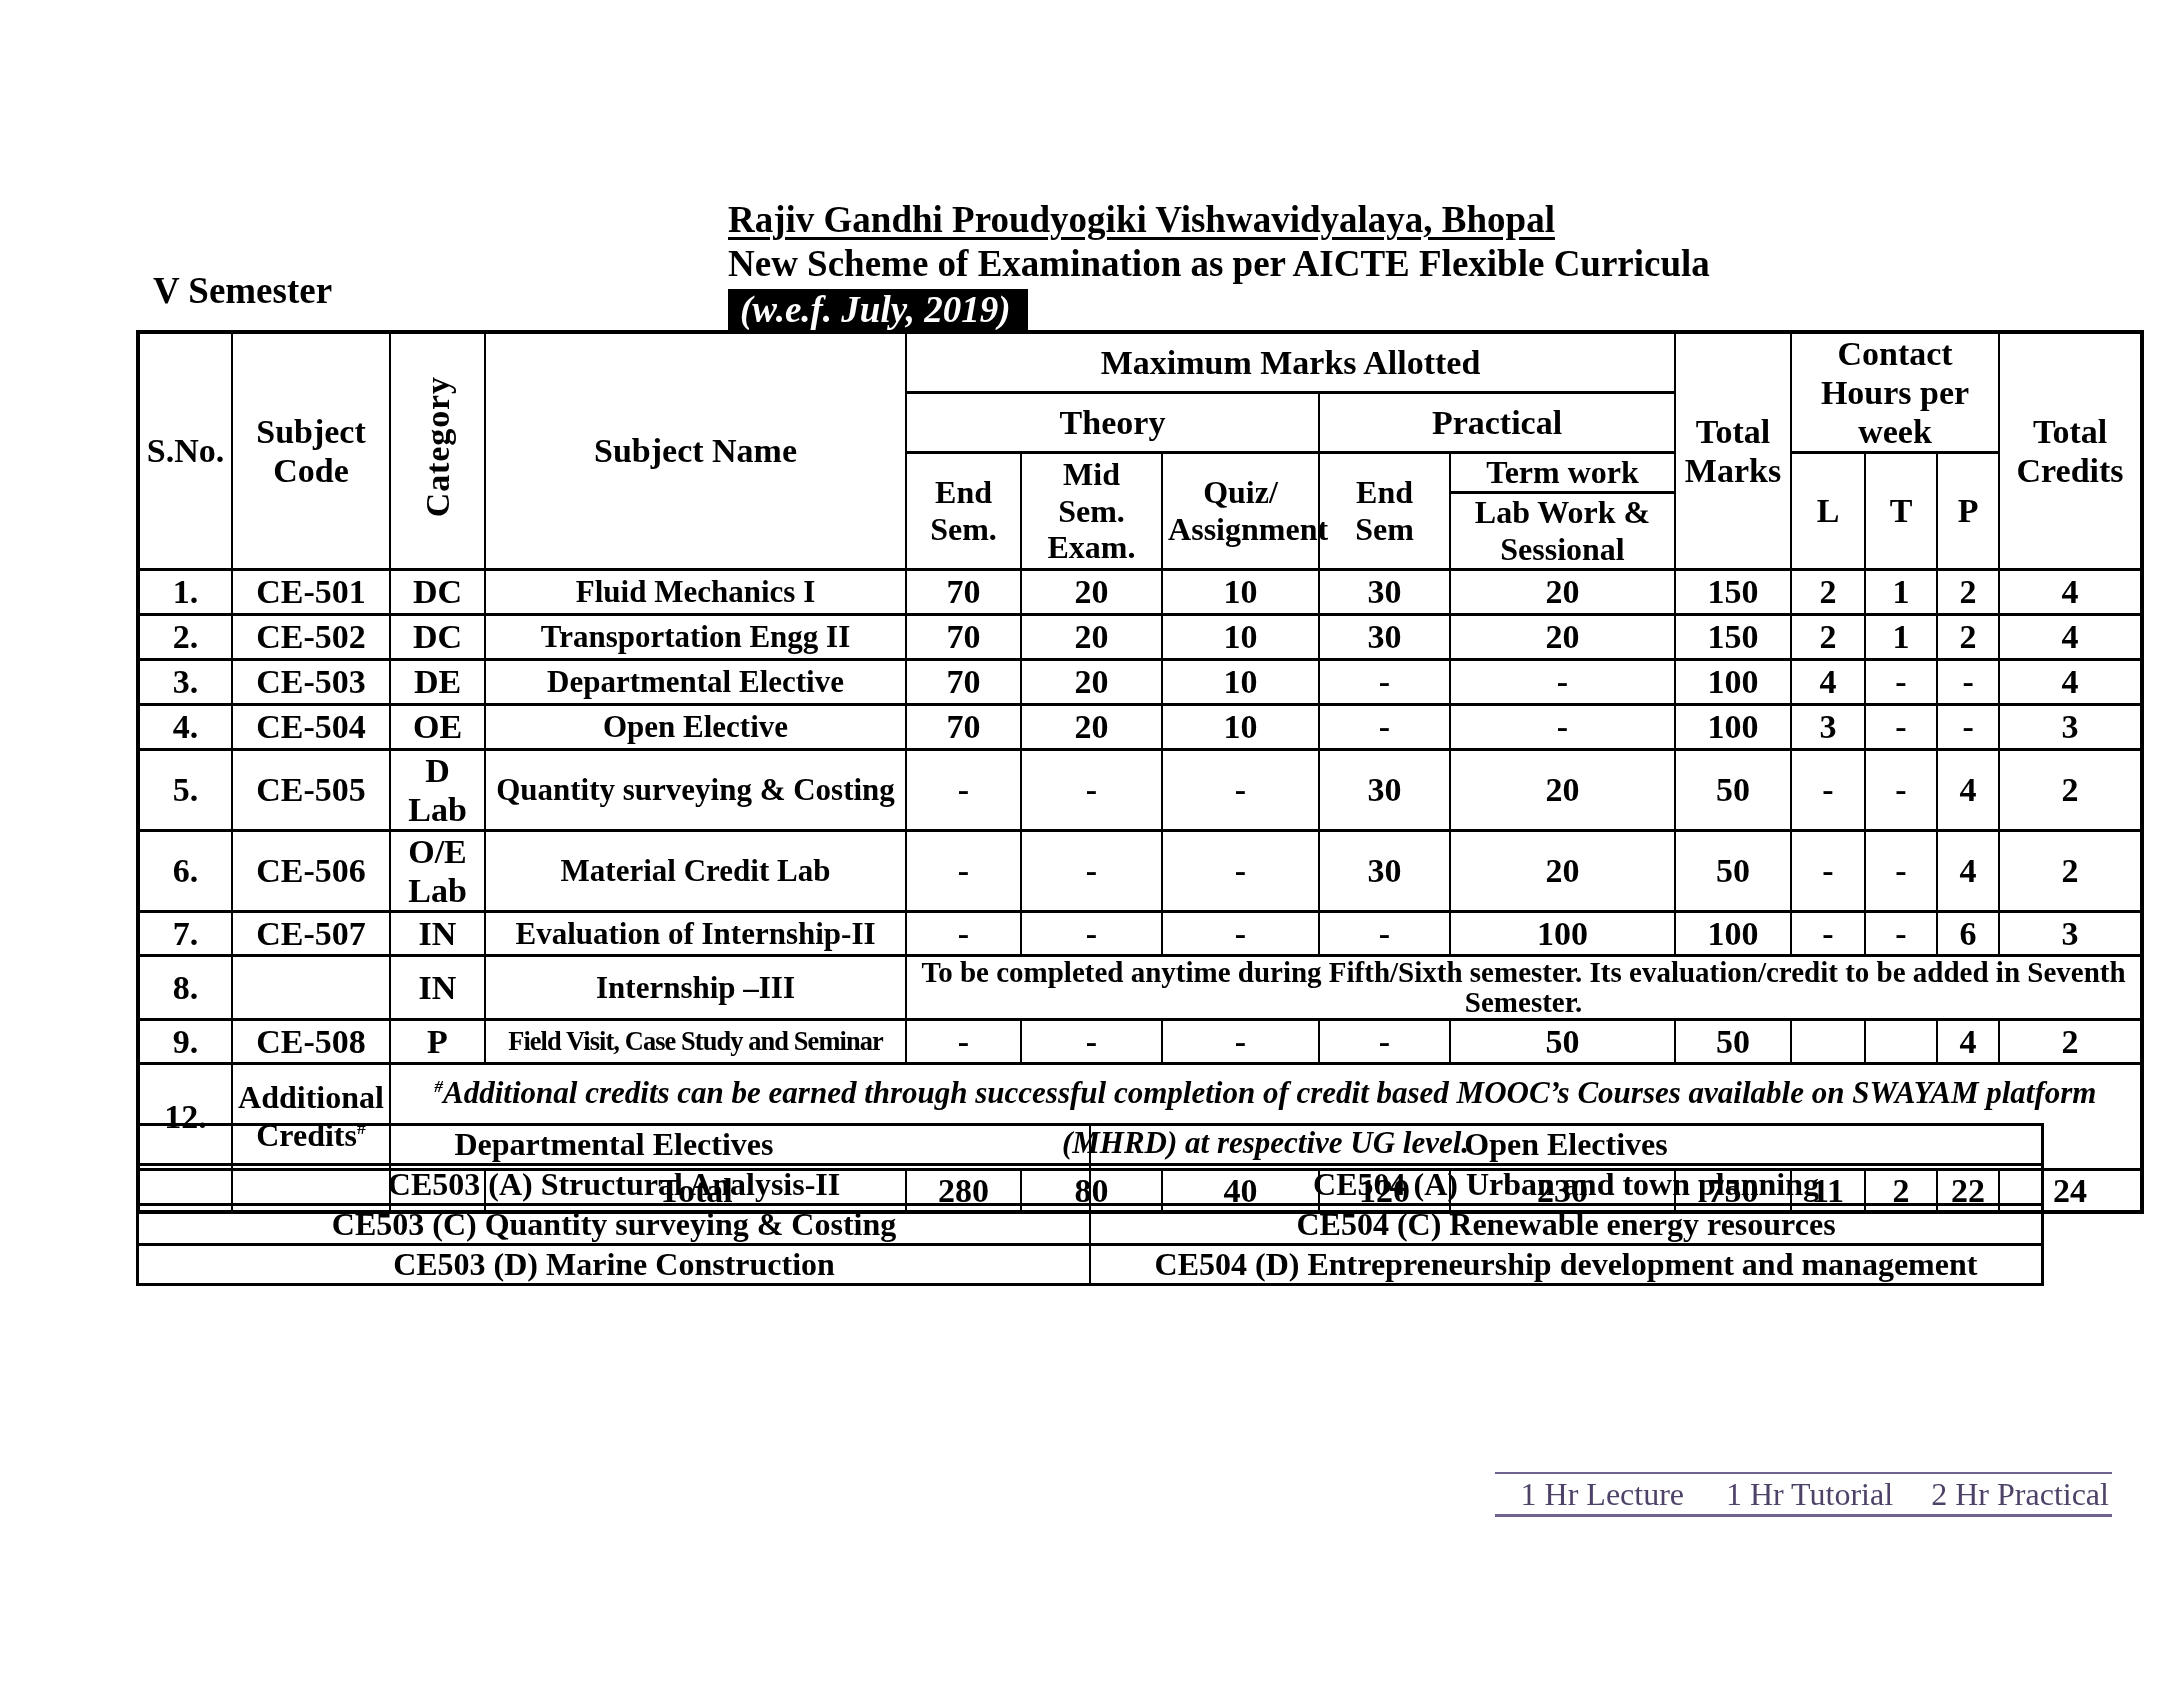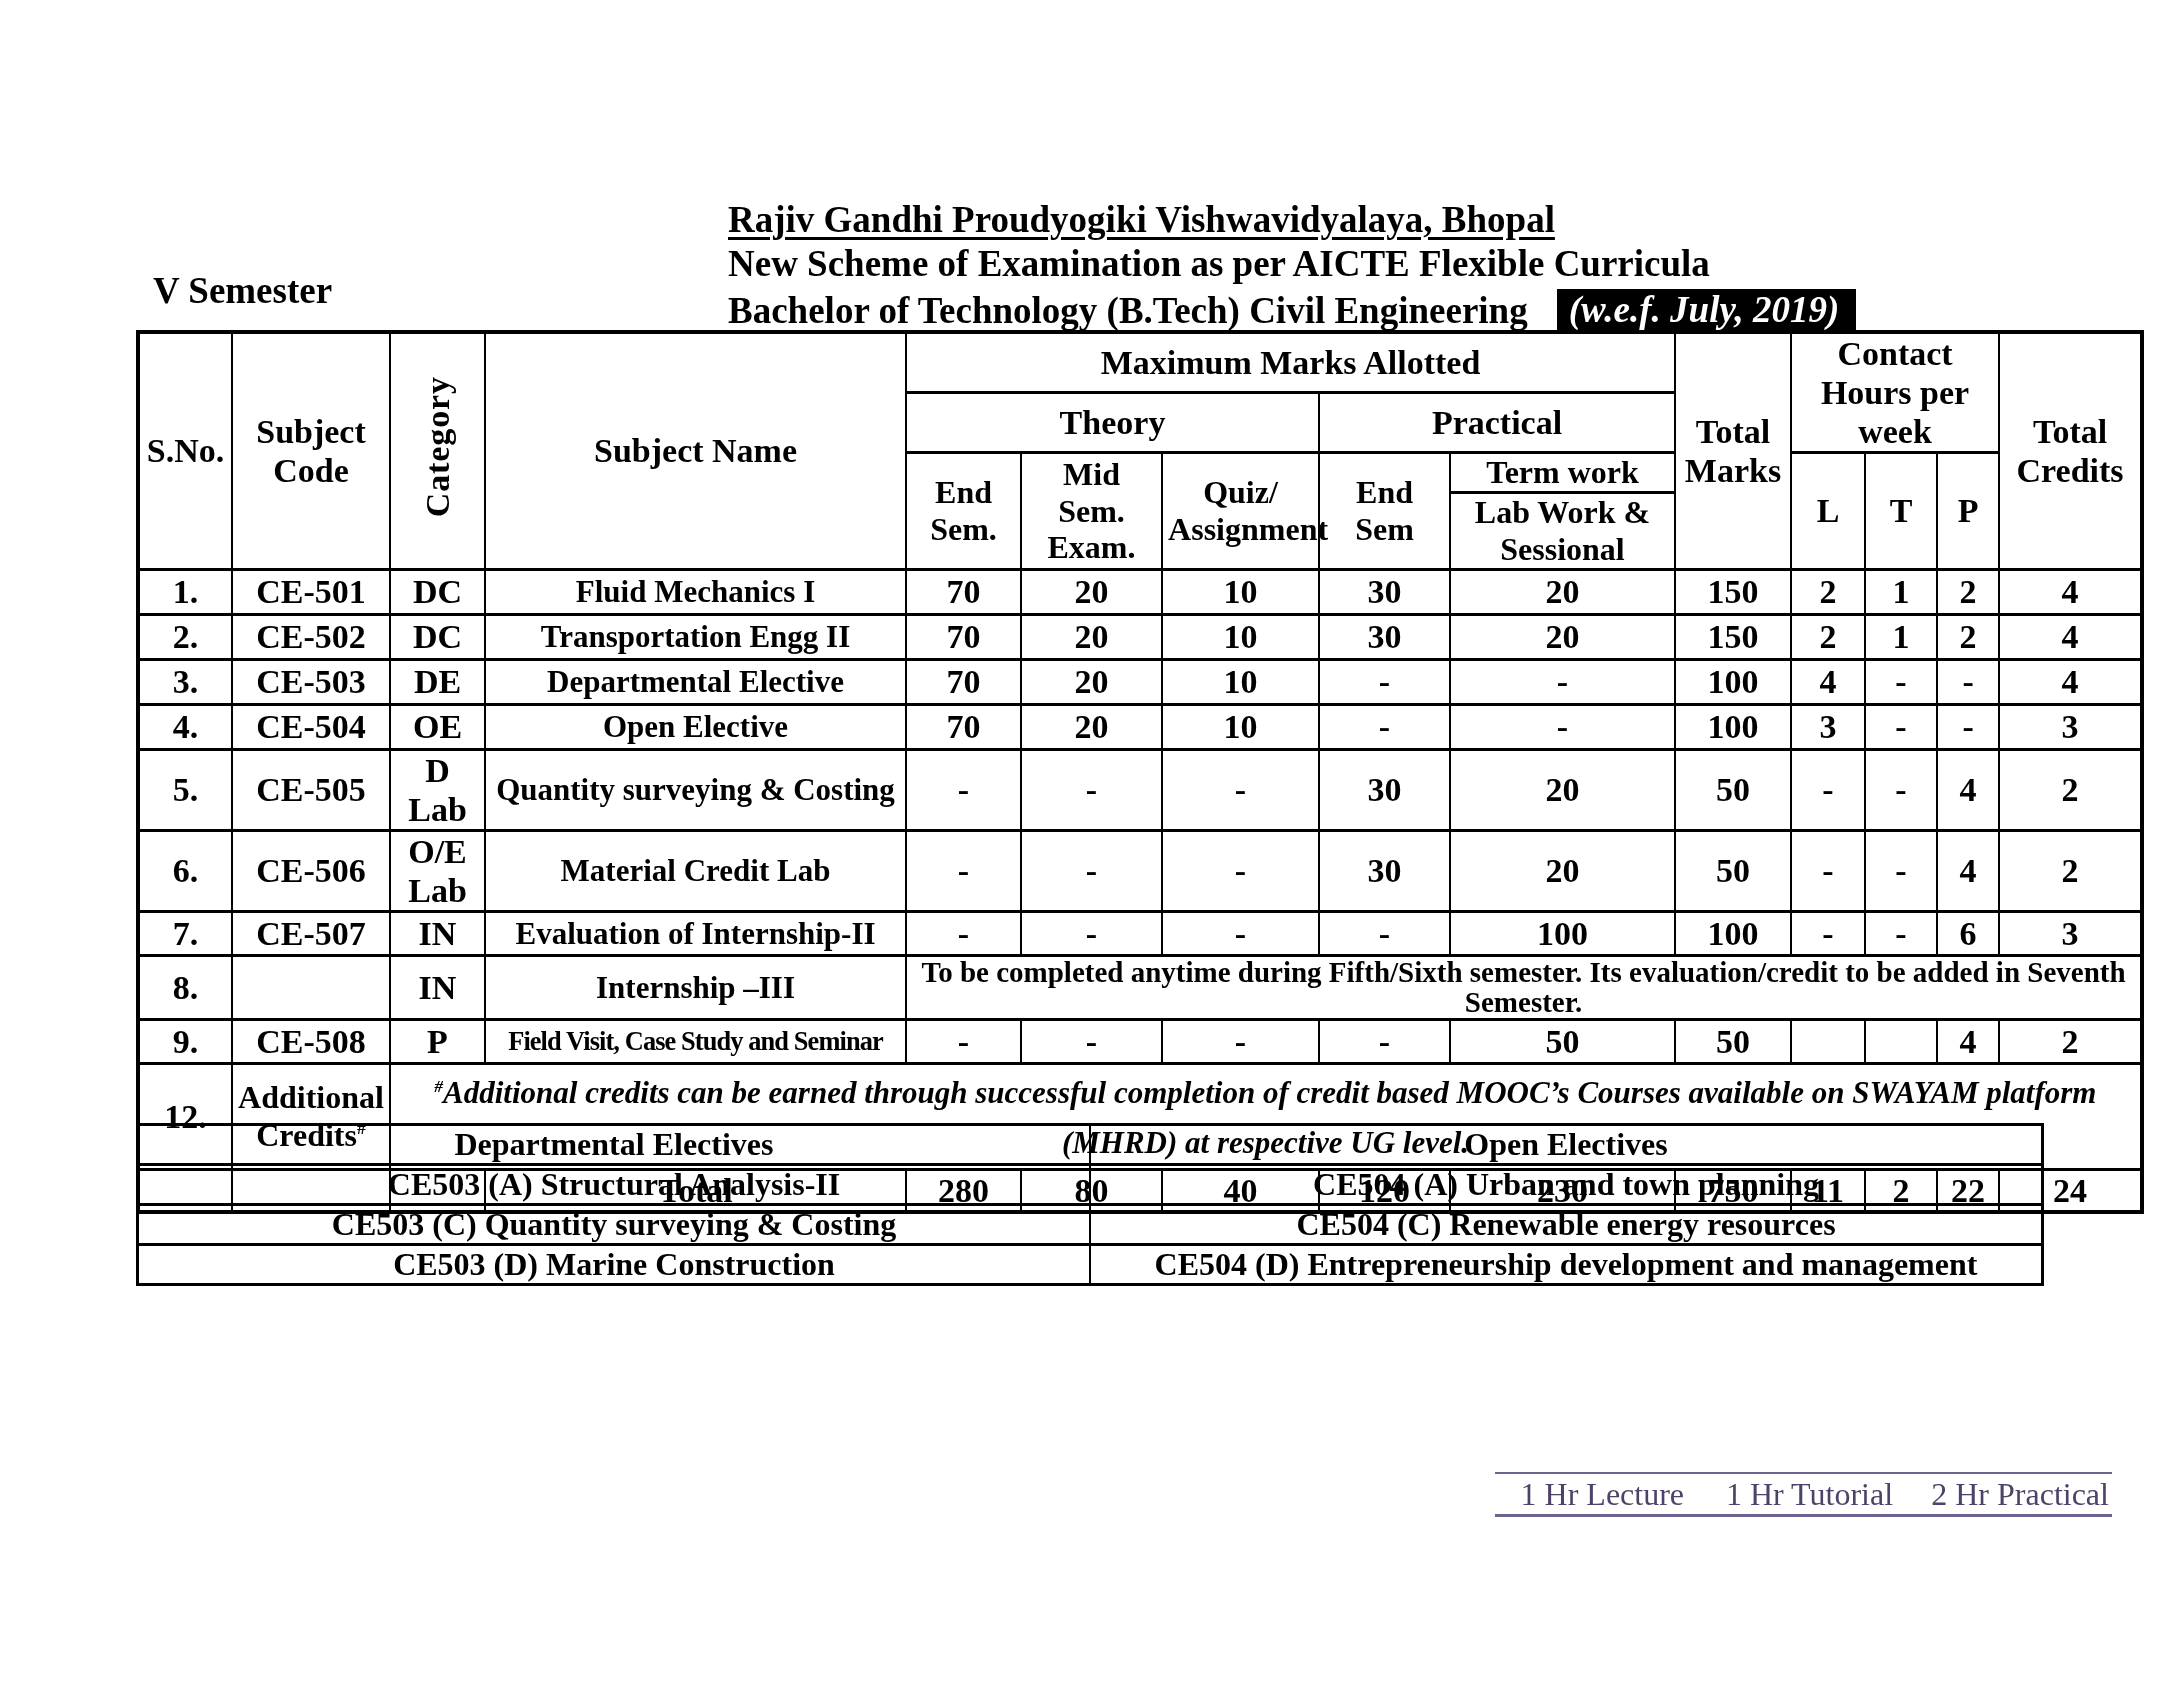--- a/index.html
+++ b/index.html
@@ -85,21 +85,20 @@
 </style>
 </head>
 <body>
 
 <div class="semester">V Semester</div>
 
 <div class="doc-header">
   <div class="title-line t1">Rajiv Gandhi Proudyogiki Vishwavidyalaya, Bhopal</div>
   <div class="title-line t2">New Scheme of Examination as per AICTE Flexible Curricula</div>
   <div class="title-line t3">
-    <span>Bachelor of Technology (B.Tech) Civil Engineering</span>
     <span class="badge">(w.e.f. July, 2019)</span>
   </div>
 </div>
 
 <table class="main">
   <colgroup>
     <col style="width:94px">
       <col style="width:158px">
       <col style="width:95px">
       <col style="width:421px">

